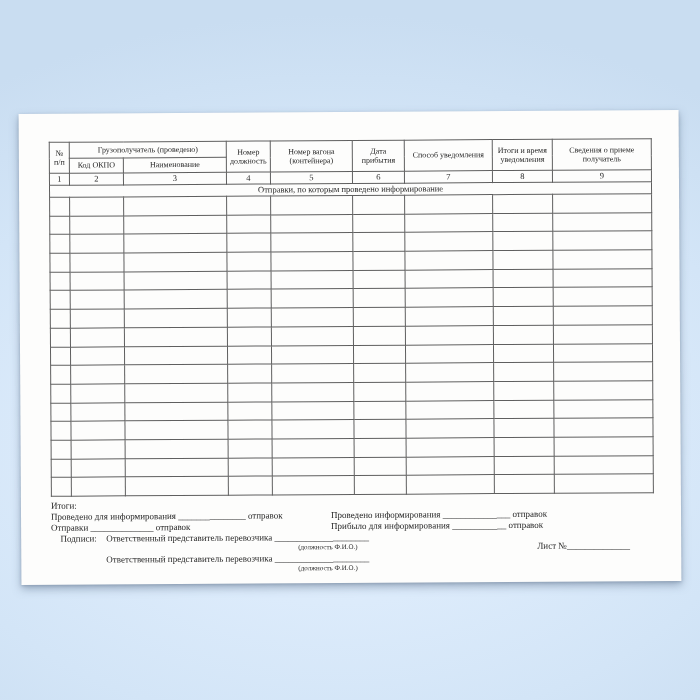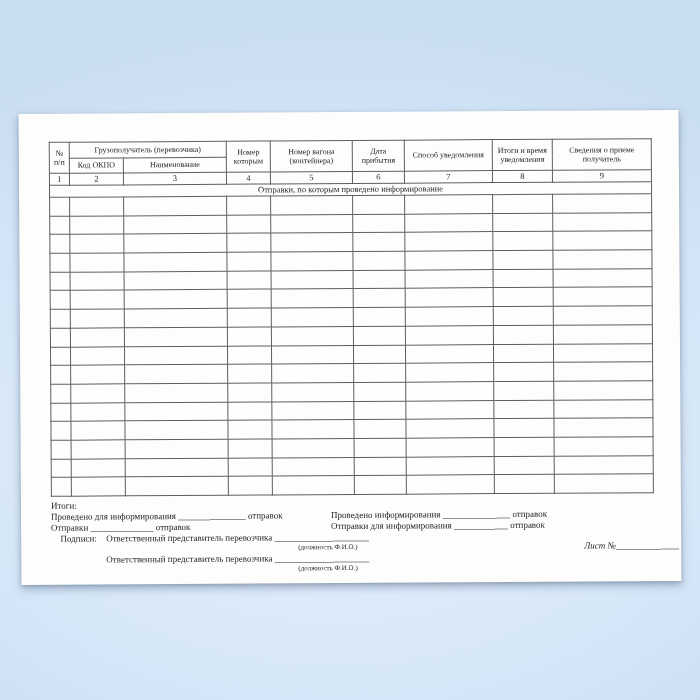--- a/index.html
+++ b/index.html
@@ -26,21 +26,21 @@
   .nums td{height:11px;font-size:8.5px;line-height:1;}
   .band td{height:11px;font-size:8.5px;line-height:1;}
   .body-row td{height:17.7px;}
   .footer{margin-top:4px;font-size:9px;line-height:11px;color:#262626;position:relative;}
   .tot-line{position:relative;height:11px;white-space:nowrap;}
   .tot-right{position:absolute;left:280px;top:0;white-space:nowrap;}
   .sig-title{display:inline-block;width:55px;text-align:center;}
   .sig-indent{display:inline-block;width:55px;}
   .sig-hint{font-size:7px;line-height:9px;margin-left:247px;height:10px;}
   .blank{letter-spacing:0;}
-  .sheet-no{position:absolute;left:563px;top:430px;font-size:9px;color:#262626;white-space:nowrap;font-style:italic;}
+  .sheet-no{position:absolute;left:516px;top:430px;font-size:9px;color:#262626;white-space:nowrap;}
 </style>
 </head>
 <body>
 
 <div class="paper">
   <div class="form-wrap">
 
     <table class="form">
       <colgroup>
         <col style="width:20px">
@@ -50,23 +50,23 @@
           <col style="width:82px">
           <col style="width:52px">
         <col style="width:88px">
           <col style="width:60px">
           <col style="width:99px">
       </colgroup>
       <tbody>
         <tr class="r1">
           <td class="hdr" rowspan="2">№
 п/п</td>
-          <td class="hdr" colspan="2">Грузополучатель (перевозчика)</td>
+          <td class="hdr" colspan="2">Грузополучатель (проведено)</td>
           <td class="hdr" rowspan="2">Номер
-которым</td>
+должность</td>
           <td class="hdr" rowspan="2">Номер вагона
 (контейнера)</td>
           <td class="hdr" rowspan="2">Дата
 прибытия</td>
           <td class="hdr" rowspan="2">Способ уведомления</td>
           <td class="hdr" rowspan="2">Итоги и время
 уведомления</td>
           <td class="hdr" rowspan="2">Сведения о приеме
 получатель</td>
         </tr>
@@ -270,21 +270,21 @@
     </table>
 
     <div class="footer">
       <div class="tot-line">Итоги:</div>
       <div class="tot-line">
         <span><span>Проведено для информирования</span> <span class="blank">_______________</span> <span>отправок</span></span>
         <span class="tot-right"><span>Проведено информирования</span> <span class="blank">_______________</span> <span>отправок</span></span>
       </div>
       <div class="tot-line">
         <span><span>Отправки</span> <span class="blank">______________</span> <span>отправок</span></span>
-        <span class="tot-right"><span>Отправки для информирования</span> <span class="blank">____________</span> <span>отправок</span></span>
+        <span class="tot-right"><span>Прибыло для информирования</span> <span class="blank">____________</span> <span>отправок</span></span>
       </div>
       <div class="tot-line">
         <span class="sig-title">Подписи:</span><span>Ответственный представитель перевозчика</span> <span class="blank">_____________________</span>
       </div>
       <div class="sig-hint">(должность Ф.И.О.)</div>
       <div class="tot-line">
         <span class="sig-indent"></span><span>Ответственный представитель перевозчика</span> <span class="blank">_____________________</span>
       </div>
       <div class="sig-hint">(должность Ф.И.О.)</div>
     </div>

